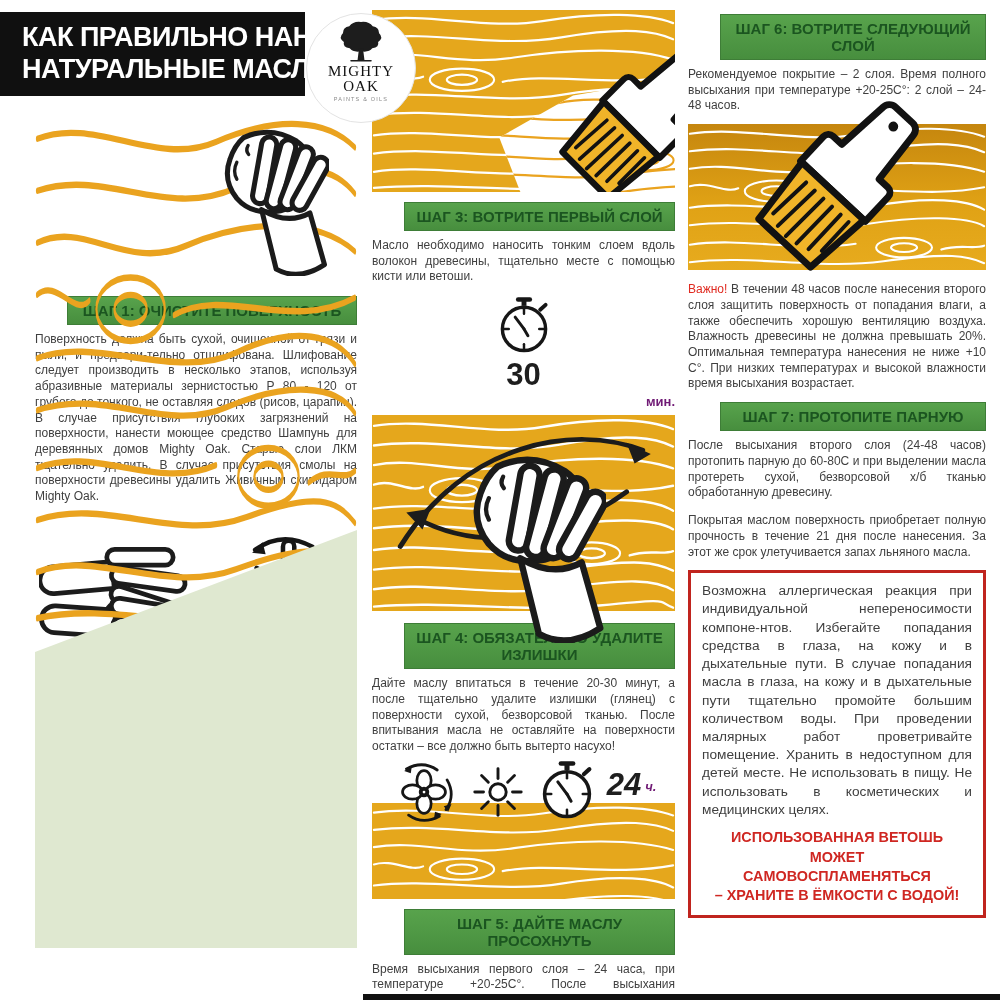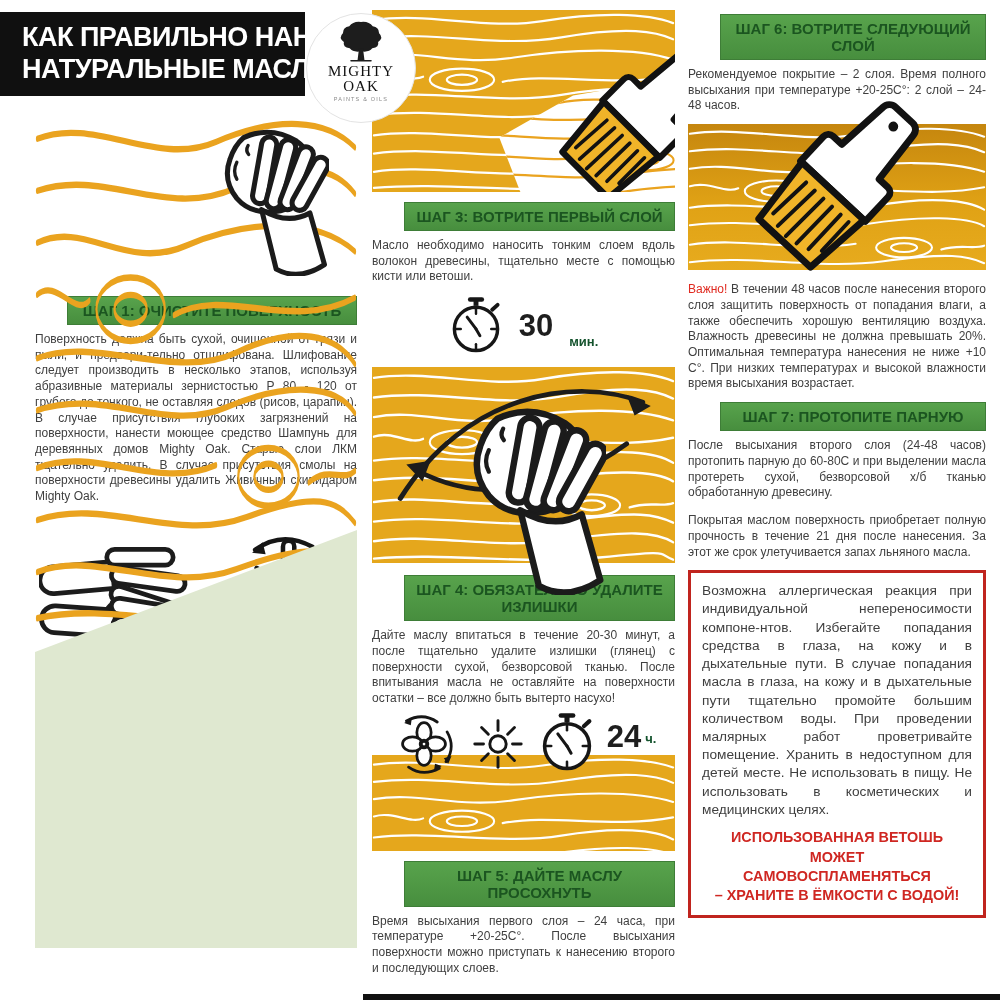--- a/index.html
+++ b/index.html
@@ -43,30 +43,30 @@
   .illus2 .can{width:128px;height:168px;}
   .green-note{margin-top:12px;border:2px solid #a9bfa9;padding:13px 6px;text-align:center;
               color:#2e7d46;font-weight:700;font-size:14.8px;line-height:1.5;white-space:pre-line;}
   
   .illus-top{height:182px;margin-bottom:10px;}
   .unpainted{position:absolute;right:0;bottom:0;width:58%;height:68%;background:#fff;
              clip-path:polygon(0 56%,42% 22%,100% 8%,100% 100%,12% 100%);}
   .unpainted .grain{position:absolute;inset:0;width:170%;height:148%;left:-40%;top:-30%;}
   .brush-mid{position:absolute;right:-4px;bottom:-20px;width:108px;height:196px;
              transform:rotate(45deg);transform-origin:55% 62%;}
-  .timer-row{display:flex;justify-content:center;align-items:center;gap:16px;margin:2px 0 12px;}
+  .timer-row{display:flex;justify-content:center;align-items:center;gap:4px;margin:2px 0 0;flex-direction:column;}
   .timer-row .sw{width:54px;height:60px;}
   .timer-big{font-weight:700;font-size:31px;color:#1e1e1e;line-height:1;}
-  .timer-unit{font-weight:700;font-size:13px;color:#14532d;align-self:flex-end;margin-bottom:6px;}
+  .timer-unit{font-weight:700;font-size:13px;color:#701a75;align-self:flex-end;margin-bottom:6px;}
   .illus-rub{height:196px;margin-bottom:12px;overflow:visible;}
   .illus-rub .arrows{position:absolute;left:0;top:-12px;width:100%;height:170px;}
   .illus-rub .hand{position:absolute;left:84px;top:34px;width:150px;height:194px;}
   .illus-dry{height:96px;margin-top:48px;overflow:visible;}
   .dry-icons{position:absolute;left:0;right:0;top:-44px;display:flex;justify-content:center;
-             align-items:flex-start;gap:12px;}
+             align-items:flex-start;gap:12px;font-style:italic;}
   .dry-icons .fan{width:66px;height:66px;}
   .dry-icons .sun{width:58px;height:58px;margin-top:4px;}
   .dry-icons .sw{width:56px;height:62px;}
   .t24{display:flex;gap:4px;margin-top:10px;}
   
   .illus-brush{height:146px;margin-top:4px;overflow:visible;}
   .brush-right{position:absolute;left:50%;margin-left:-62px;top:-58px;width:118px;height:214px;
                transform:rotate(43deg);transform-origin:50% 58%;}
   .imp-label{color:#e02a20;font-weight:400;}
   .red-box{border:3px solid #c0241e;padding:9px 11px;margin-top:6px;}

